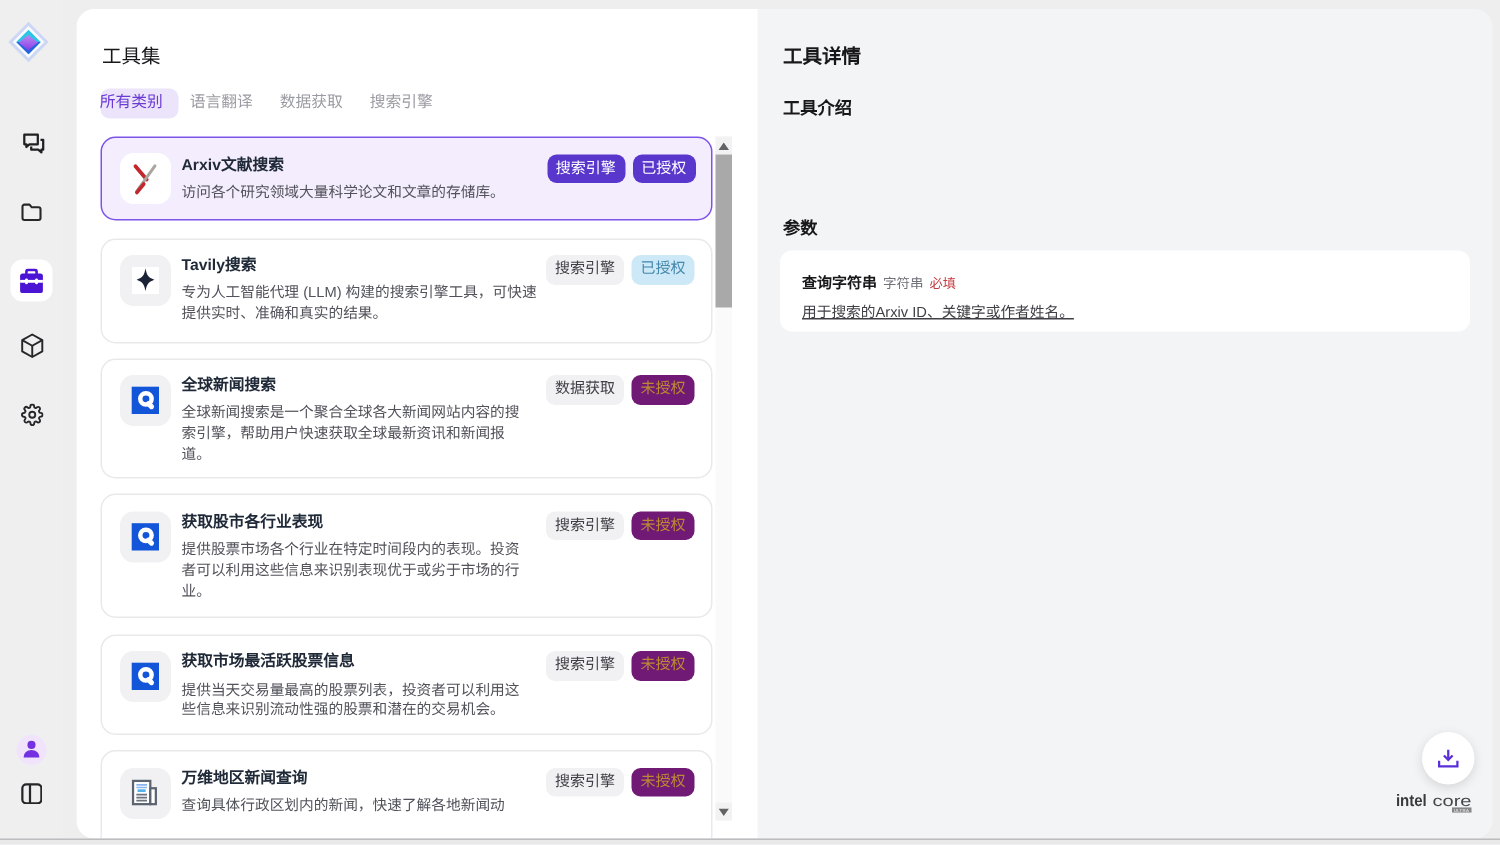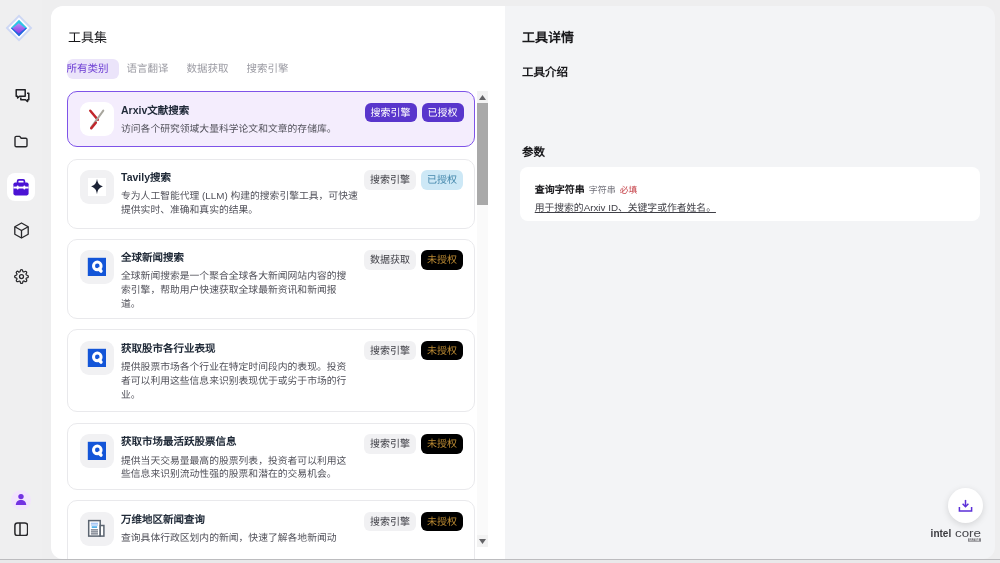--- a/index.html
+++ b/index.html
@@ -20,21 +20,21 @@
 .cdesc { position:absolute; left:53.5px; top:29.9px; font-size:9.8px; color:#52525b; line-height:13.8px; width:270px; }
 .sel .cicon { top:10.1px; }
 .sel .ctitle { top:11.5px; }
 .sel .cdesc { top:29.6px; }
 .ctags { position:absolute; right:11px; top:10.8px; display:flex; gap:5px; }
 .sel .ctags { right:10.5px; top:10.4px; }
 .tag { font-size:10px; height:19.4px; line-height:19.4px; padding:0 6px; border-radius:6px; white-space:nowrap; }
 .tag.purple { background:#5936cc; color:#fff; }
 .tag.gray { background:#f1f1f3; color:#3f3f46; }
 .tag.blue { background:#cde8f6; color:#4689ad; }
-.tag.amber { background:#000000; color:#bb8a33; }
+.tag.amber { background:#701a75; color:#bb8a33; }
 .sbar { position:absolute; left:426px; top:84.5px; width:10.5px; height:456px; background:#fafafa; }
 .sarr { position:absolute; left:0; width:10.5px; height:12px; background:#f2f2f2; }
 .sarr svg { display:block; margin:4px auto 0; }
 .thumb { position:absolute; left:0; top:12.5px; width:10.5px; height:102px; background:#a9a9a9; }
 .d-title { position:absolute; left:471px; top:21px; font-size:13px; font-weight:bold; color:#18181b; }
 .d-sub { position:absolute; left:471px; font-size:11.5px; font-weight:bold; color:#18181b; }
 .d-card { position:absolute; left:468.5px; width:460.5px; background:#fff; border-radius:8px; }
 .dtext { position:absolute; left:15.2px; top:12.6px; font-size:9.8px; color:#3f3f46; white-space:nowrap; }
 .p-name { font-size:10px; font-weight:bold; color:#18181b; }
 .p-type { font-size:9px; color:#71717a; margin-left:4px; }

